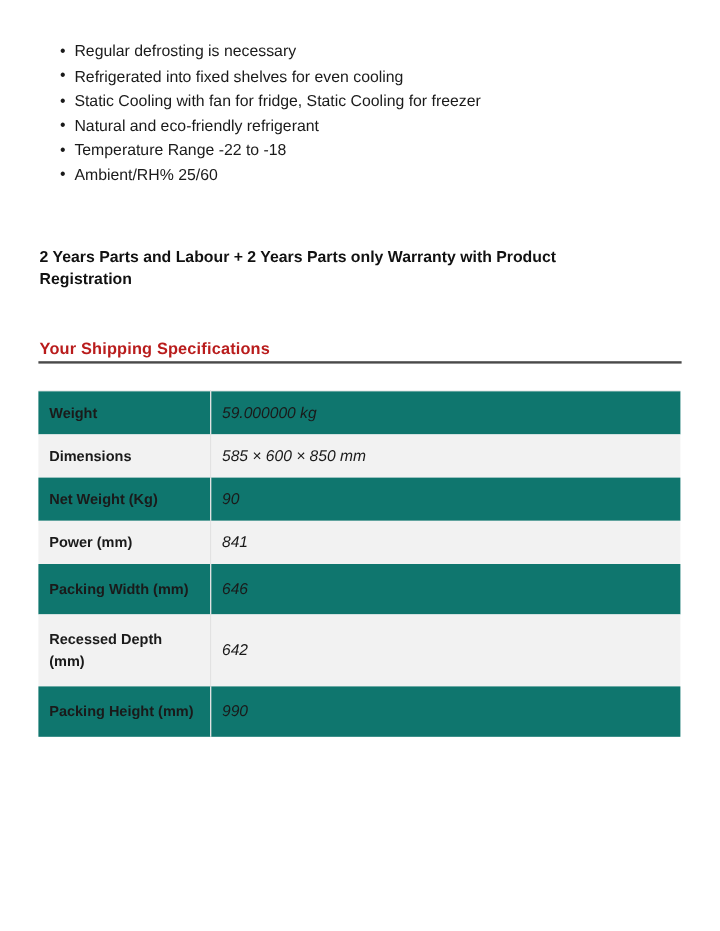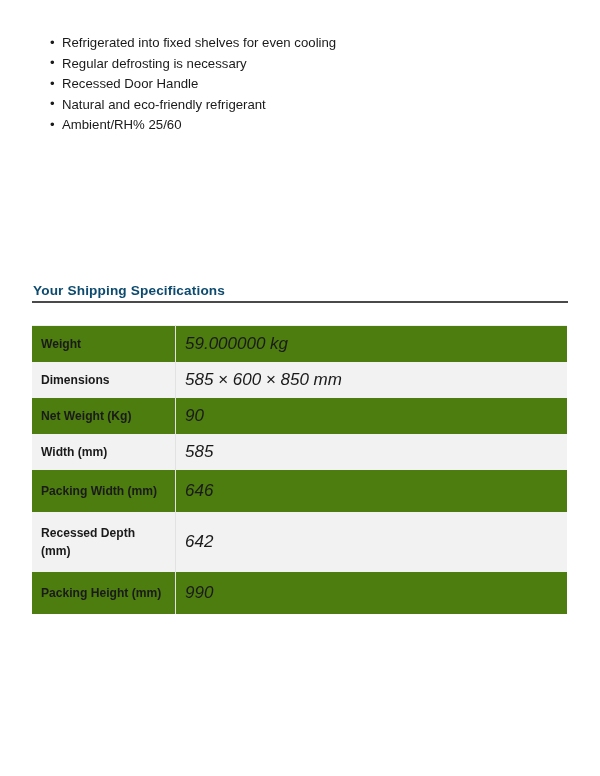--- a/index.html
+++ b/index.html
@@ -62,21 +62,21 @@
     color: #111111;
   }
 
   
   .section-heading {
     position: absolute;
     left: 33px;
     top: 272px;
     font-size: 13.6px;
     font-weight: bold;
-    color: #0c4a6e;
+    color: #b91c1c;
     letter-spacing: 0.15px;
   }
   .section-rule {
     position: absolute;
     left: 32px;
     top: 301px;
     width: 536px;
     height: 2px;
     background: #4a4a4a;
   }
@@ -84,82 +84,84 @@
   
   .spec-table {
     position: absolute;
     left: 32px;
     top: 325px;
     width: 535px;
     border-collapse: collapse;
     table-layout: fixed;
     border-top: 1px solid #f0f0f0;
   }
-  .spec-table tr { background: #4d7c0f; }
+  .spec-table tr { background: #0f766e; }
   .spec-table tr:nth-child(even) { background: #f2f2f2; }
   .spec-table td {
     padding: 0;
     vertical-align: middle;
   }
   .spec-table td.spec-label {
     width: 124px;
     padding: 9px 10px 9px 9px;
     font-size: 12.1px;
     line-height: 18px;
     font-weight: bold;
     color: #1a1a1a;
     border-right: 1px solid #e2e2e2;
   }
   .spec-table td.spec-value {
     padding: 9px 8px 9px 9px;
-    font-size: 17px;
+    font-size: 13px;
     line-height: 18px;
     font-style: italic;
     color: #1a1a1a;
   }
   .spec-table tr.tall td.spec-label,
   .spec-table tr.tall td.spec-value {
     padding-top: 12px;
     padding-bottom: 12px;
   }
 </style>
 </head>
 <body>
 
 <div class="page">
 
   <ul class="feature-list">
+    <li><span>Regular defrosting is necessary</span></li>
     <li><span>Refrigerated into fixed shelves for even cooling</span></li>
-    <li><span>Regular defrosting is necessary</span></li>
-    <li><span>Recessed Door Handle</span></li>
+    <li><span>Static Cooling with fan for fridge, Static Cooling for freezer</span></li>
     <li><span>Natural and eco-friendly refrigerant</span></li>
+    <li><span>Temperature Range -22 to -18</span></li>
     <li><span>Ambient/RH% 25/60</span></li>
   </ul>
 
+  <p class="warranty">2 Years Parts and Labour + 2 Years Parts only Warranty with Product Registration</p>
 
   <h2 class="section-heading">Your Shipping Specifications</h2>
   <div class="section-rule"></div>
 
   <table class="spec-table">
     <tbody>
       <tr>
         <td class="spec-label">Weight</td>
         <td class="spec-value">59.000000 kg</td>
       </tr>
       <tr>
         <td class="spec-label">Dimensions</td>
         <td class="spec-value">585 × 600 × 850 mm</td>
       </tr>
       <tr>
         <td class="spec-label">Net Weight (Kg)</td>
         <td class="spec-value">90</td>
       </tr>
       <tr>
-        <td class="spec-label">Width (mm)</td>
-        <td class="spec-value">585</td>
+        <td class="spec-label">Power (mm)</td>
+        <td class="spec-value">841</td>
       </tr>
       <tr class="tall">
         <td class="spec-label">Packing Width (mm)</td>
         <td class="spec-value">646</td>
       </tr>
       <tr class="tall">
         <td class="spec-label">Recessed Depth (mm)</td>
         <td class="spec-value">642</td>
       </tr>
       <tr class="tall">

